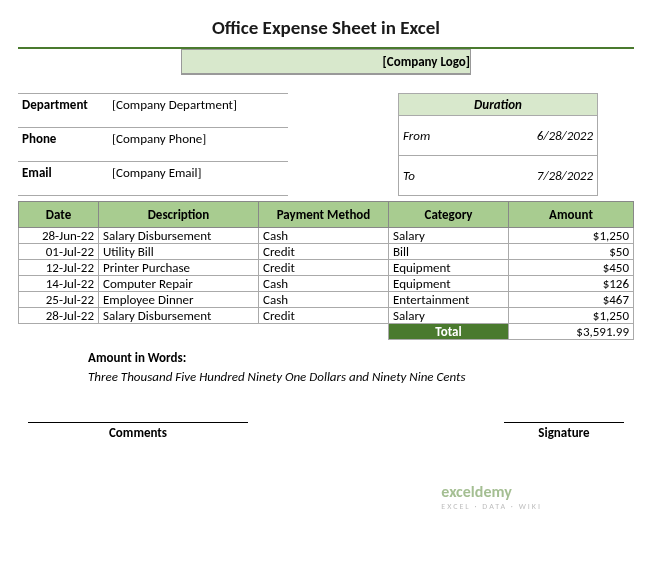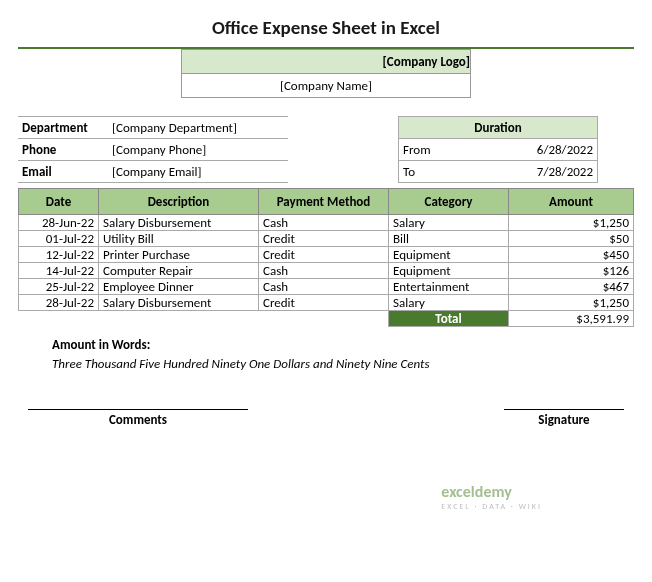--- a/index.html
+++ b/index.html
@@ -34,29 +34,29 @@
     }
     .name-row {
       text-align: center;
       padding: 4px 0;
     }
     .meta { display: flex; gap: 110px; margin-bottom: 5px; }
     .meta-left { display: grid; grid-template-columns: 90px 180px; }
     .meta-left .lab { font-weight: bold; padding: 3px 4px; border-bottom: 1px solid #aaa; }
     .meta-left .val { padding: 3px 4px; border-bottom: 1px solid #aaa; }
     .meta-left .lab:nth-child(1),.meta-left .val:nth-child(2){border-top:1px solid #aaa;}
-    .meta-right { width: 200px; }
+    .meta-right { width: 200px; font-style: italic; }
     .dur-head {
       background: #d8e8cc;
       text-align: center;
       font-weight: bold;
       padding: 3px 0;
       border: 1px solid #aaa;
     }
-    .dur-row { display: flex; justify-content: space-between; padding: 3px 4px; border: 1px solid #aaa; border-top: none; gap: 28px; }
+    .dur-row { display: flex; justify-content: space-between; padding: 12px 4px; border: 1px solid #aaa; border-top: none; gap: 28px; }
     table.exp { border-collapse: collapse; width: 100%; }
     table.exp th {
       background: #a8cc90;
       font-weight: bold;
       padding: 5px 4px;
       border: 1px solid #888;
       text-align: center;
     }
     table.exp td {
       border: 1px solid #aaa;
@@ -64,21 +64,21 @@
     }
     table.exp td.r { text-align: right; }
     .total-row td { border: 1px solid #aaa; }
     .total-lab {
       background: #4a7a2e;
       color: #fff;
       font-weight: bold;
       text-align: center;
       margin-left: 20px;
     }
-    .words-block { margin: 10px 0 0 34px; }
+    .words-block { margin: 10px 0 0 70px; }
     .words-label { font-weight: bold; margin-bottom: 4px; }
     .words-text { font-style: italic; }
     .watermark {
       position: absolute;
       right: 110px;
       top: 482px;
       color: #5a8a3a;
       opacity: .55;
       font-size: 16px;
       font-weight: bold;
@@ -94,21 +94,20 @@
     .foot-col { width: 220px; text-align: center; border-top: 1.5px solid #000; padding-top: 2px; font-weight: bold; }
     .noborder { border: none !important; background: transparent !important; }
   </style>
 </head>
 <body>
 
 <div class="title">Office Expense Sheet in Excel</div>
 
 <div class="logo-block">
   <div class="logo-row">[Company Logo]</div>
-  <div class="name-row">[Company Name]</div>
 </div>
 
 <div class="meta">
   <div class="meta-left">
     <div class="lab">Department</div>
     <div class="val">[Company Department]</div>
     <div class="lab">Phone</div>
     <div class="val">[Company Phone]</div>
     <div class="lab">Email</div>
     <div class="val">[Company Email]</div>

